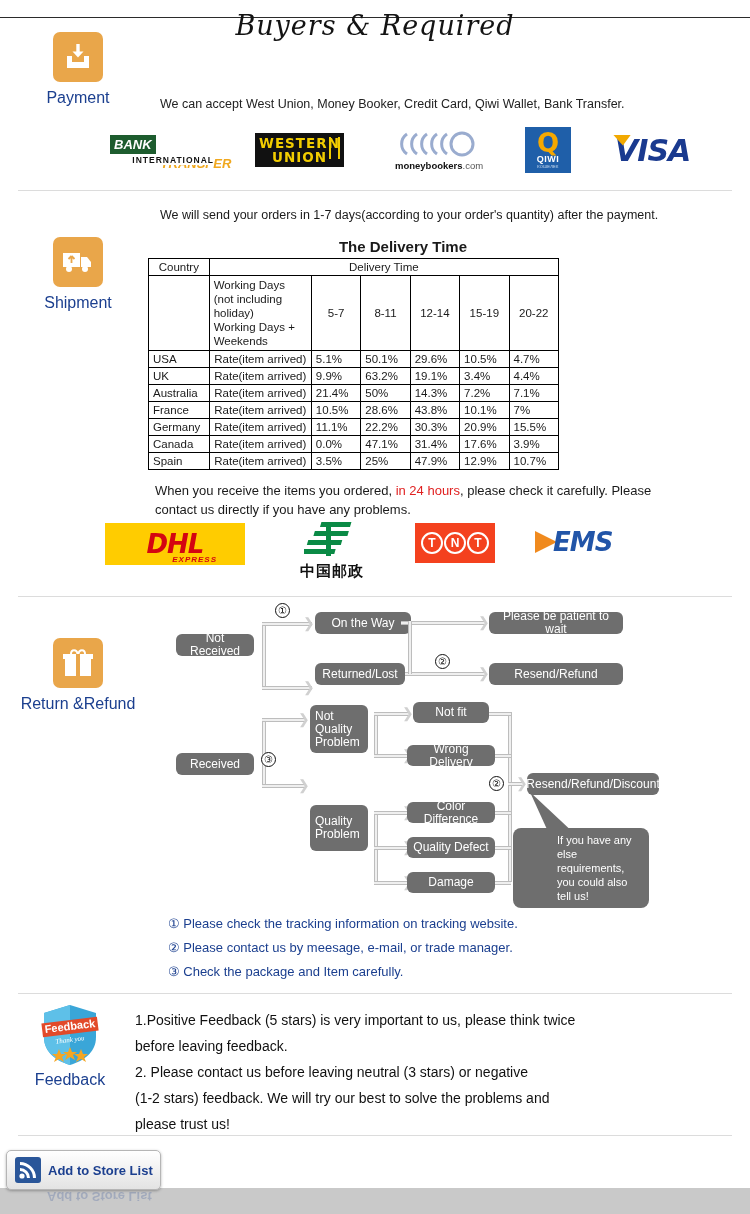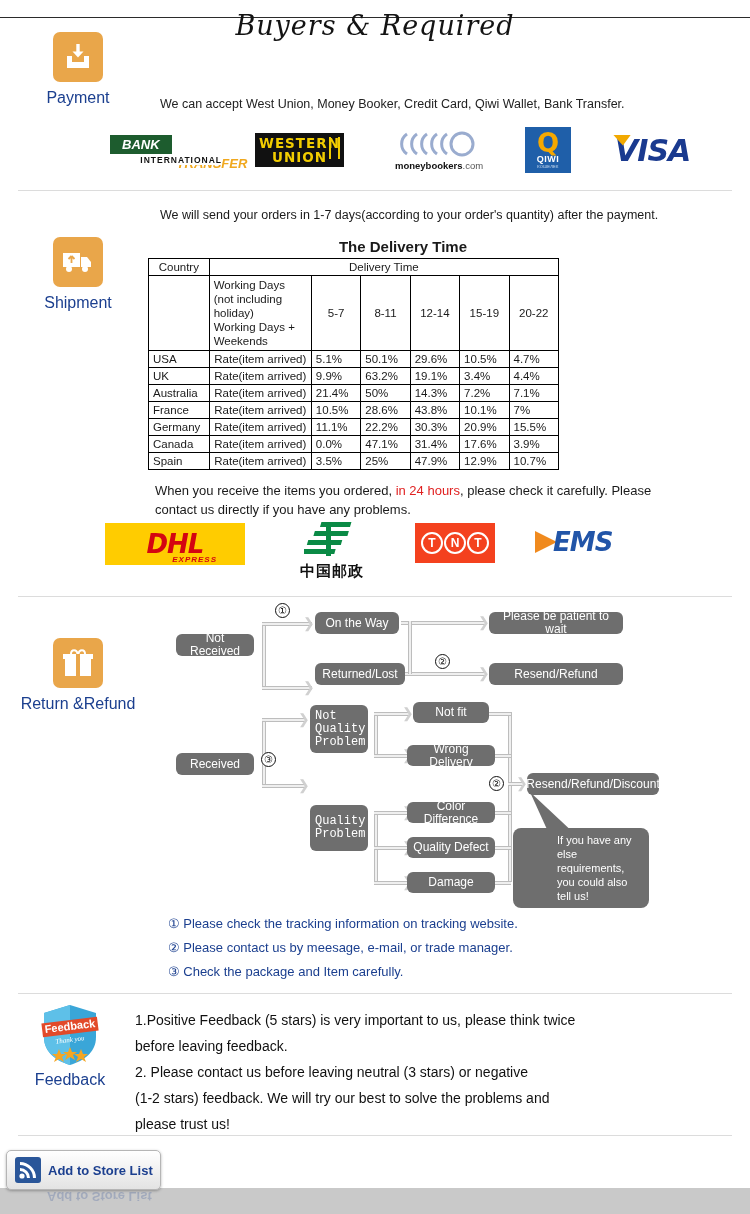--- a/index.html
+++ b/index.html
@@ -34,21 +34,21 @@
   }
 
   
   .pay-text { position:absolute; left:160px; top:97px; font-size:12.5px; color:#222; }
   .logos { position:absolute; left:75px; top:126px; width:650px; height:52px; }
   .logo { position:absolute; top:0; height:48px; display:flex; align-items:center; }
 
   .bt-wrap { display:flex; flex-direction:column; align-items:center; }
   .bt-row { display:flex; height:19px; }
   .bt-bank { background:#1d5c2e; color:#fff; font-weight:bold; font-size:13px;
-    padding:0 12px; display:flex; align-items:center; font-style:italic; }
+    padding:0 4px; display:flex; align-items:center; font-style:italic; }
   .bt-transfer { background:#111; color:#f0a81e; font-weight:bold; font-size:13px;
     padding:0 5px; display:flex; align-items:center; font-style:italic;margin-top:28px; }
   .bt-intl { background:#fff; color:#111; font-size:8.5px; font-weight:bold;
     letter-spacing:1px; margin-top:1px; }
 
   .wu { background:#111; padding:3px 4px; display:flex; flex-direction:column;
     align-items:center; position:relative; }
   .wu span { color:#f2cd00; font-weight:bold; font-size:13.5px; line-height:14px;
     letter-spacing:1px; font-family:"DejaVu Sans", sans-serif; }
   .wu-bars { position:absolute; right:4px; top:4px; height:22px; width:11px;
@@ -116,21 +116,21 @@
   .ems .t { color:#2255a8; font-size:26px; font-weight:bold; font-style:italic;
     letter-spacing:-1px; margin-left:-4px; font-family:"DejaVu Sans", sans-serif; }
 
   
   .flow { position:absolute; left:0; top:600px; width:750px; height:300px; }
   .fbox {
     position:absolute; background:#6e6e6e; color:#fff; border-radius:6px;
     font-size:12px; display:flex; align-items:center; justify-content:center;
     text-align:center; padding:2px 5px; line-height:13px;
   }
-  .fbox.left-al { justify-content:flex-start; text-align:left;font-family:Liberation Mono, monospace; }
+  .fbox.left-al { justify-content:flex-start; text-align:left; }
   .circ {
     position:absolute; width:15px; height:15px; border:1px solid #111;
     border-radius:50%; font-size:10px; color:#111; display:flex;
     align-items:center; justify-content:center;
   }
   .ln { position:absolute; background:#d2d2d2; }
   .ln.h { height:4px; border-top:1px solid #bdbdbd; border-bottom:1px solid #bdbdbd; background:#efefef;}
   .ln.v { width:4px; border-left:1px solid #bdbdbd; border-right:1px solid #bdbdbd; background:#efefef;}
   .chev { position:absolute; color:#d0d0d0; font-size:14px; line-height:10px; }
   .bubble {
@@ -401,21 +401,21 @@
   <div class="flow">
 
     <div class="fbox" style="left:176px; top:34px; width:78px; height:22px;">Not Received</div>
     <div class="ln v" style="left:262px; top:22px; height:68px;"></div>
     <div class="ln h" style="left:262px; top:22px; width:50px;"></div>
     <div class="ln h" style="left:262px; top:86px; width:50px;"></div>
     <div class="chev" style="left:303px; top:18px;">❯</div>
     <div class="chev" style="left:303px; top:82px;">❯</div>
     <div class="circ" style="left:275px; top:3px;">①</div>
 
-    <div class="fbox" style="left:315px; top:12px; width:84px; height:22px;">On the Way</div>
+    <div class="fbox" style="left:315px; top:12px; width:96px; height:22px;">On the Way</div>
     <div class="fbox" style="left:315px; top:63px; width:90px; height:22px;">Returned/Lost</div>
 
     <div class="ln h" style="left:401px; top:21px; width:84px;"></div>
     <div class="ln h" style="left:405px; top:72px; width:80px;"></div>
     <div class="ln v" style="left:408px; top:21px; height:53px;"></div>
     <div class="chev" style="left:478px; top:17px;">❯</div>
     <div class="chev" style="left:478px; top:68px;">❯</div>
     <div class="circ" style="left:435px; top:54px;">②</div>
 
     <div class="fbox" style="left:489px; top:12px; width:134px; height:22px;">Please be patient to wait</div>

